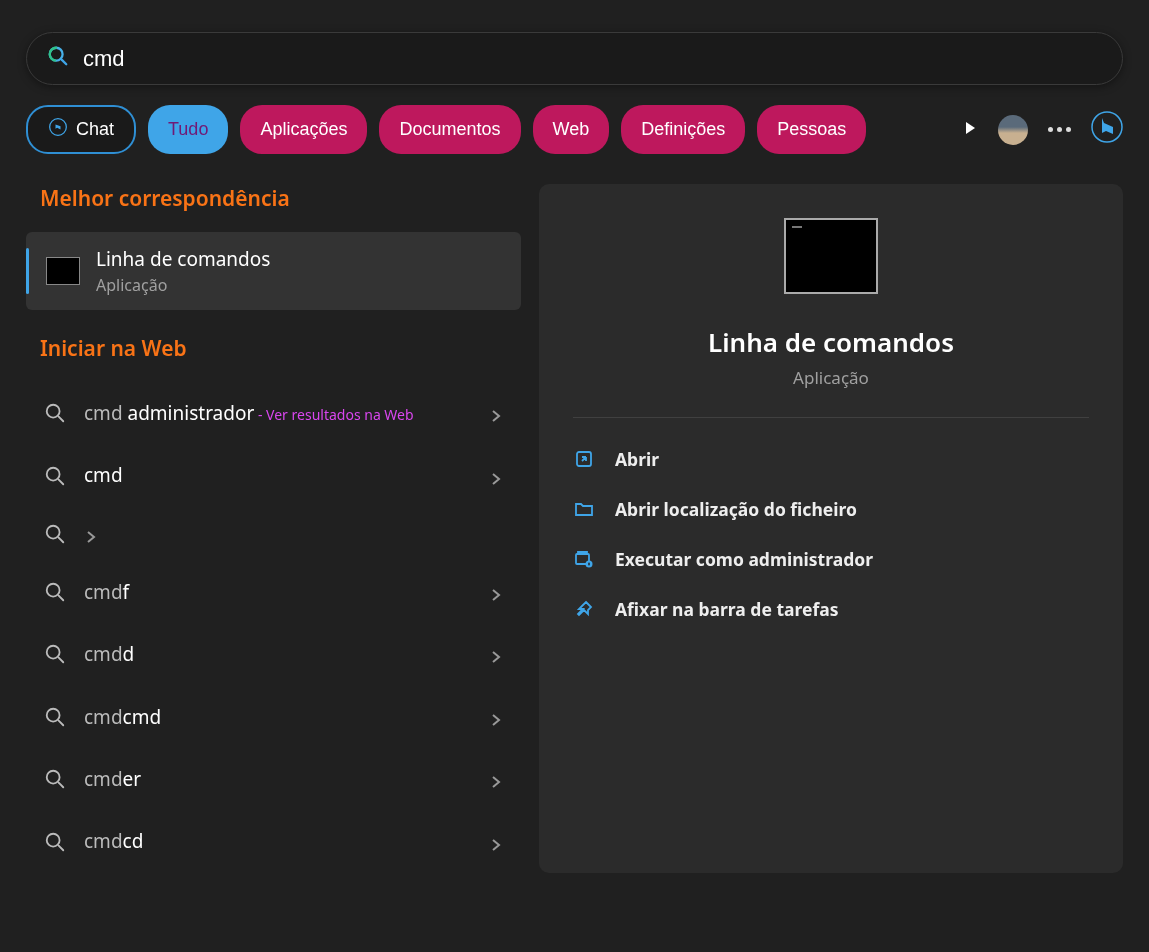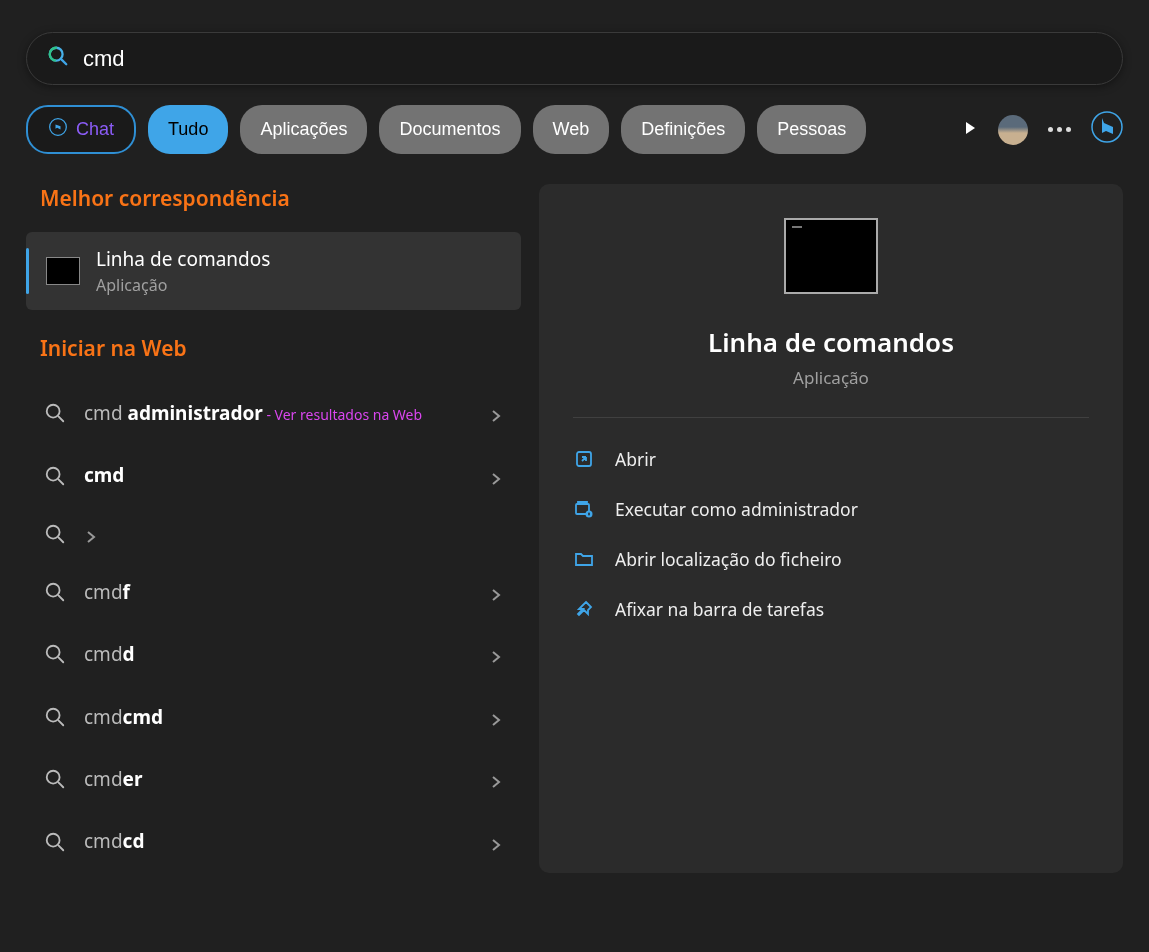--- a/index.html
+++ b/index.html
@@ -37,35 +37,35 @@
   display: flex;
   align-items: center;
   gap: 12px;
   margin-bottom: 30px;
 }
 .filter-scroll { display: flex; gap: 12px; overflow: hidden; flex: 1; }
 .pill {
   display: inline-flex;
   align-items: center;
   gap: 8px;
-  background: #737373;
+  background: #be185d;
   border: none;
   border-radius: 22px;
   padding: 10px 20px;
   color: #fff;
   font-size: 18px;
   white-space: nowrap;
   cursor: pointer;
 }
 .pill.chat {
   background: #1a1a1a;
   border: 2px solid #2f8fd4;
-  color: #8b5cf6;
-}
-.pill.active { background: #3fa5e8; color: #000000; font-weight: 500; }
+  color: #ffffff;
+}
+.pill.active { background: #3fa5e8; color: #701a75; font-weight: 500; }
 .pill svg { width: 20px; height: 20px; }
 .filter-right { display: flex; align-items: center; gap: 20px; margin-left: 6px; }
 .play-icon svg { width: 16px; height: 16px; fill: #fff; }
 .avatar {
   width: 30px; height: 30px; border-radius: 50%;
   background: linear-gradient(to bottom, #5a6a7a 40%, #c8b090 60%);
 }
 .more-icon { display: flex; gap: 4px; }
 .more-icon span { width: 5px; height: 5px; border-radius: 50%; background: #ddd; }
 .bing-icon svg { width: 32px; height: 32px; }
@@ -121,21 +121,21 @@
 }
 .mag-icon { width: 22px; height: 22px; margin-right: 18px; flex-shrink: 0; }
 .mag-icon svg { width: 22px; height: 22px; stroke: #bbb; }
 .result-text {
   flex: 1;
   font-size: 19px;
   color: #fff;
   line-height: 1.6;
 }
 .result-text .pre { color: #bbb; }
-.result-text .bold { font-weight: 700; color: #fff; }
+.result-text .bold { font-weight: 400; color: #fff; }
 .result-text .hint { color: #d946ef; font-size: 14px; }
 .chev { width: 14px; height: 14px; }
 .chev svg { width: 14px; height: 14px; stroke: #999; }
 
 .preview {
   display: flex;
   flex-direction: column;
   align-items: center;
   padding: 6px 34px 28px 34px;
 }
@@ -162,21 +162,21 @@
   align-items: center;
   padding: 13px 14px;
   cursor: pointer;
   border-radius: 6px;
 }
 .action-icon {
   width: 22px; height: 22px; margin-right: 20px;
   display: flex; align-items: center; justify-content: center;
 }
 .action-icon svg { width: 20px; height: 20px; stroke: #3fa5e8; fill: none; }
-.action-label { font-size: 17.5px; color: #eee; }
+.action-label { font-size: 17.5px; color: #eee; font-weight: bold; }
 </style>
 </head>
 <body>
 
 <div class="search-bar">
   <span class="sicon">
     <svg viewBox="0 0 24 24">
         <circle cx="10" cy="10" r="7" fill="none" stroke="#47b0e8" stroke-width="2.5"></circle>
         <circle cx="10" cy="10" r="7" fill="none" stroke="#2fc28a" stroke-width="2.5" stroke-dasharray="22 44" stroke-dashoffset="-11"></circle>
         <line x1="16" y1="16" x2="21" y2="21" stroke="#3fa5e8" stroke-width="2.5" stroke-linecap="round"></line>
@@ -341,39 +341,39 @@
             <svg viewBox="0 0 20 20" stroke-width="1.8">
               <rect x="3" y="3" width="14" height="14" rx="2"></rect>
               <path d="M8 12 L12 8 M12 8 H8 M12 8 V12"></path>
             </svg>
           </span>
           <span class="action-label">Abrir</span>
         </div>
         <div class="action-row">
           <span class="action-icon">
             <svg viewBox="0 0 20 20" stroke-width="1.8">
+              <path d="M2 6 L2 16 L18 16 L18 7 L9 7 L7 5 L2 5 Z"></path>
+            </svg>
+          </span>
+          <span class="action-label">Abrir localização do ficheiro</span>
+        </div>
+        <div class="action-row">
+          <span class="action-icon">
+            <svg viewBox="0 0 20 20" stroke-width="1.8">
               <rect x="2" y="5" width="13" height="10" rx="1"></rect>
               <path d="M4 5 V3 H13 V5"></path>
               <circle cx="15" cy="15" r="3.5" fill="#3fa5e8" stroke="none"></circle>
               <path d="M15 13 L14 15 L15 17 L16 15 Z" fill="#202020" stroke="none"></path>
             </svg>
           </span>
           <span class="action-label">Executar como administrador</span>
         </div>
         <div class="action-row">
           <span class="action-icon">
             <svg viewBox="0 0 20 20" stroke-width="1.8">
-              <path d="M2 6 L2 16 L18 16 L18 7 L9 7 L7 5 L2 5 Z"></path>
-            </svg>
-          </span>
-          <span class="action-label">Abrir localização do ficheiro</span>
-        </div>
-        <div class="action-row">
-          <span class="action-icon">
-            <svg viewBox="0 0 20 20" stroke-width="1.8">
               <path d="M12 3 L17 8 L14 11 L14 15 L10 11 L5 16 L4 15 L9 10 L5 10 L8 7 Z"></path>
             </svg>
           </span>
           <span class="action-label">Afixar na barra de tarefas</span>
         </div>
       </div>
   </div>
 </div>
 
 </body></html>

